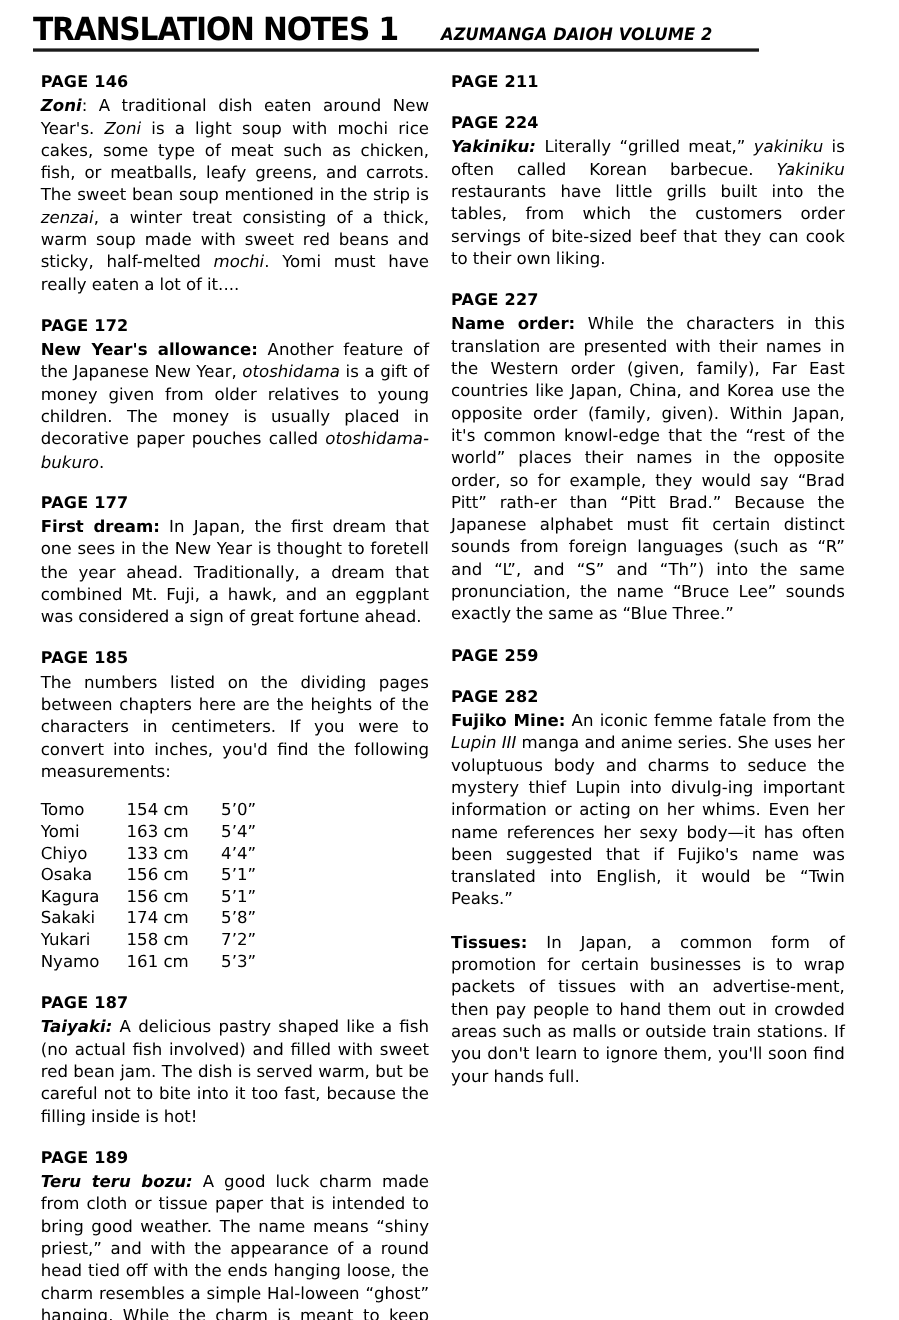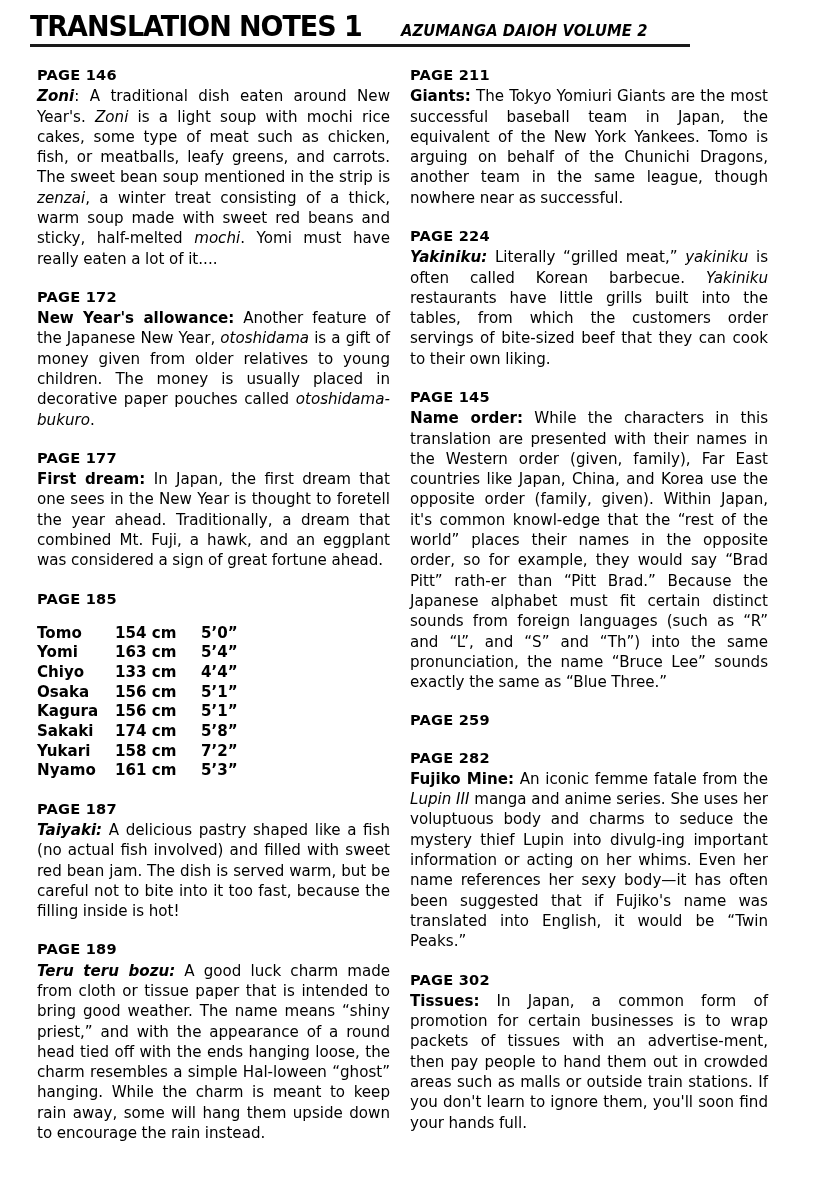--- a/index.html
+++ b/index.html
@@ -99,21 +99,20 @@
   .body-text b { font-weight: 700; }
   .body-text i { font-style: italic; }
   .body-text b i, .body-text i b { font-weight: 700; font-style: italic; }
 
   
   .height-table {
     border-collapse: collapse;
     margin-top: 16px;
     font-size: 15.1px;
     line-height: 1.30;
-    font-weight: bold;
   }
   .height-table td {
     padding: 0 0 0 0;
     vertical-align: top;
     white-space: nowrap;
   }
   .ht-name { width: 78px; }
   .ht-cm   { width: 86px; }
   .ht-ft   { width: 60px; }
 </style>
@@ -142,20 +141,21 @@
       <p class="body-text"><b>New Year's allowance:</b> Another feature of the Japanese New Year, <i>otoshidama</i> is a gift of money given from older relatives to young children. The money is usually placed in decorative paper pouches called <i>otoshidama-bukuro</i>.</p>
     </div>
 
     <div class="note">
       <div class="page-head">PAGE 177</div>
       <p class="body-text"><b>First dream:</b> In Japan, the first dream that one sees in the New Year is thought to foretell the year ahead. Traditionally, a dream that combined Mt. Fuji, a hawk, and an eggplant was considered a sign of great fortune ahead.</p>
     </div>
 
     <div class="note">
       <div class="page-head">PAGE 185</div>
+      <p class="body-text">The numbers listed on the dividing pages between chapters here are the heights of the characters in centimeters. If you were to convert into inches, you'd find the following measurements:</p>
 
       <table class="height-table">
         <tbody>
             <tr>
               <td class="ht-name">Tomo</td>
               <td class="ht-cm">154 cm</td>
               <td class="ht-ft">5’0”</td>
             </tr>
             <tr>
               <td class="ht-name">Yomi</td>
@@ -205,42 +205,40 @@
       <div class="page-head">PAGE 189</div>
       <p class="body-text"><b><i>Teru teru bozu:</i></b> A good luck charm made from cloth or tissue paper that is intended to bring good weather. The name means “shiny priest,” and with the appearance of a round head tied off with the ends hanging loose, the charm resembles a simple Hal-loween “ghost” hanging. While the charm is meant to keep rain away, some will hang them upside down to encourage the rain instead.</p>
     </div>
 
   </div>
 
   <div class="col col-right">
 
     <div class="note">
       <div class="page-head">PAGE 211</div>
-      <p class="body-text"><b>Giants:</b> The Tokyo Yomiuri Giants are the most successful baseball team in Japan, the equivalent of the New York Yankees. Tomo is arguing on behalf of the Chunichi Dragons, another team in the same league, though nowhere near as successful.</p>
     </div>
 
     <div class="note">
       <div class="page-head">PAGE 224</div>
       <p class="body-text"><b><i>Yakiniku:</i></b> Literally “grilled meat,” <i>yakiniku</i> is often called Korean barbecue. <i>Yakiniku</i> restaurants have little grills built into the tables, from which the customers order servings of bite-sized beef that they can cook to their own liking.</p>
     </div>
 
     <div class="note">
-      <div class="page-head">PAGE 145</div>
+      <div class="page-head">PAGE 227</div>
       <p class="body-text"><b>Name order:</b> While the characters in this translation are presented with their names in the Western order (given, family), Far East countries like Japan, China, and Korea use the opposite order (family, given). Within Japan, it's common knowl-edge that the “rest of the world” places their names in the opposite order, so for example, they would say “Brad Pitt” rath-er than “Pitt Brad.” Because the Japanese alphabet must fit certain distinct sounds from foreign languages (such as “R” and “L”, and “S” and “Th”) into the same pronunciation, the name “Bruce Lee” sounds exactly the same as “Blue Three.”</p>
     </div>
 
     <div class="note">
       <div class="page-head">PAGE 259</div>
     </div>
 
     <div class="note">
       <div class="page-head">PAGE 282</div>
       <p class="body-text"><b>Fujiko Mine:</b> An iconic femme fatale from the <i>Lupin III</i> manga and anime series. She uses her voluptuous body and charms to seduce the mystery thief Lupin into divulg-ing important information or acting on her whims. Even her name references her sexy body—it has often been suggested that if Fujiko's name was translated into English, it would be “Twin Peaks.”</p>
     </div>
 
     <div class="note">
-      <div class="page-head">PAGE 302</div>
       <p class="body-text"><b>Tissues:</b> In Japan, a common form of promotion for certain businesses is to wrap packets of tissues with an advertise-ment, then pay people to hand them out in crowded areas such as malls or outside train stations. If you don't learn to ignore them, you'll soon find your hands full.</p>
     </div>
 
   </div>
 
 </div>
 
 </body></html>

